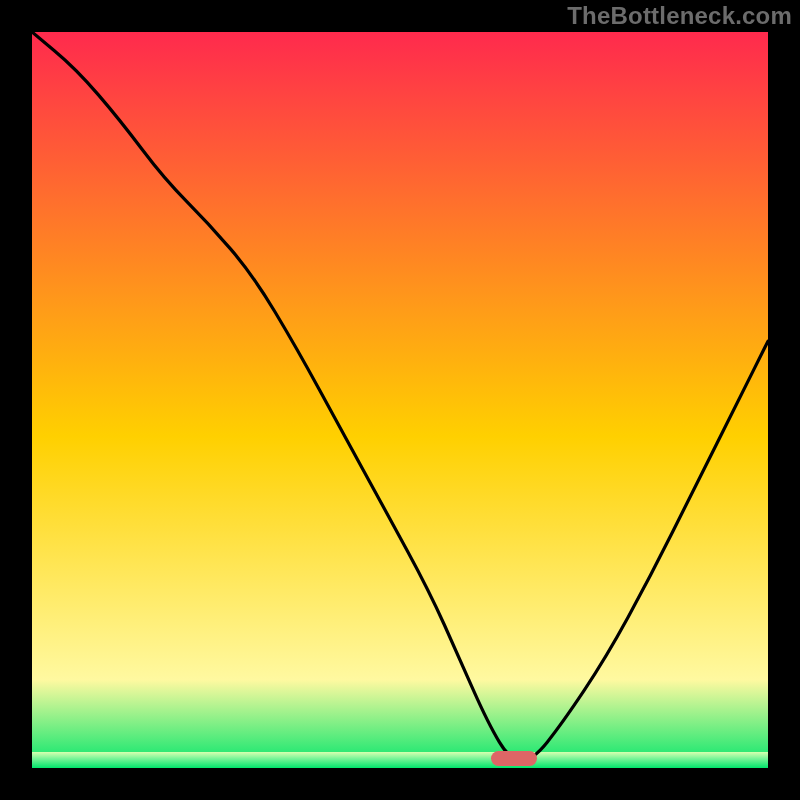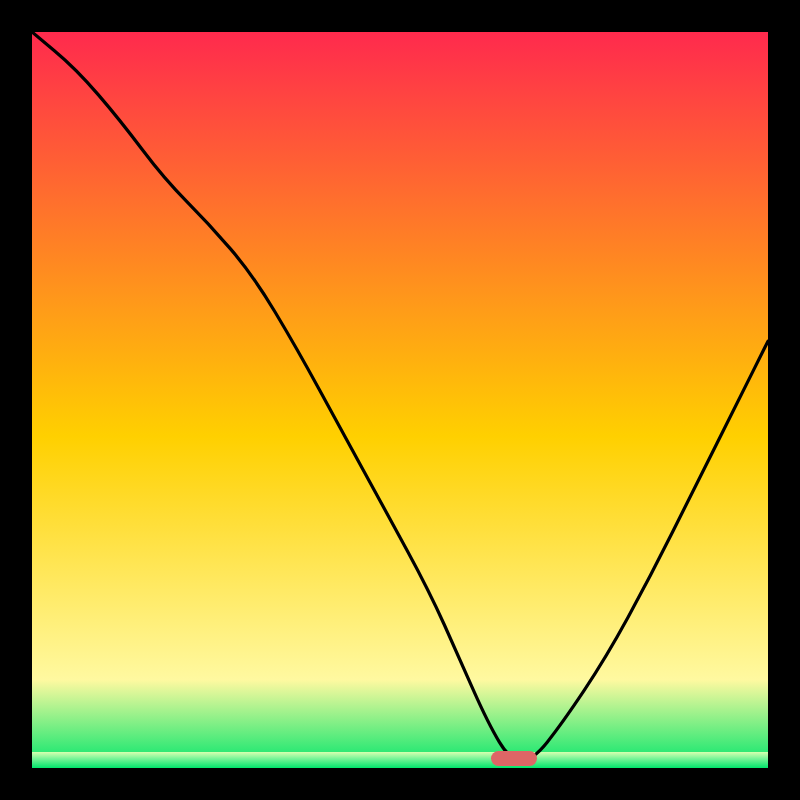--- a/index.html
+++ b/index.html
@@ -35,20 +35,21 @@
     height: 15px;
     border-radius: 8px;
     z-index: 5;
   }
 </style>
 </head>
 <body>
 
 <div class="frame">
 
+  <div class="watermark">TheBottleneck.com</div>
 
   <div class="plot">
     <svg viewBox="0 0 736 736" width="736" height="736">
       <defs>
         <linearGradient id="bg-grad" x1="0" y1="0" x2="0" y2="1">
           <stop offset="0" stop-color="#ff2a4d"></stop>
           <stop offset="0.55" stop-color="#ffd000"></stop>
           <stop offset="0.88" stop-color="#fff9a0"></stop>
           <stop offset="1" stop-color="#00e56b"></stop>
         </linearGradient>

